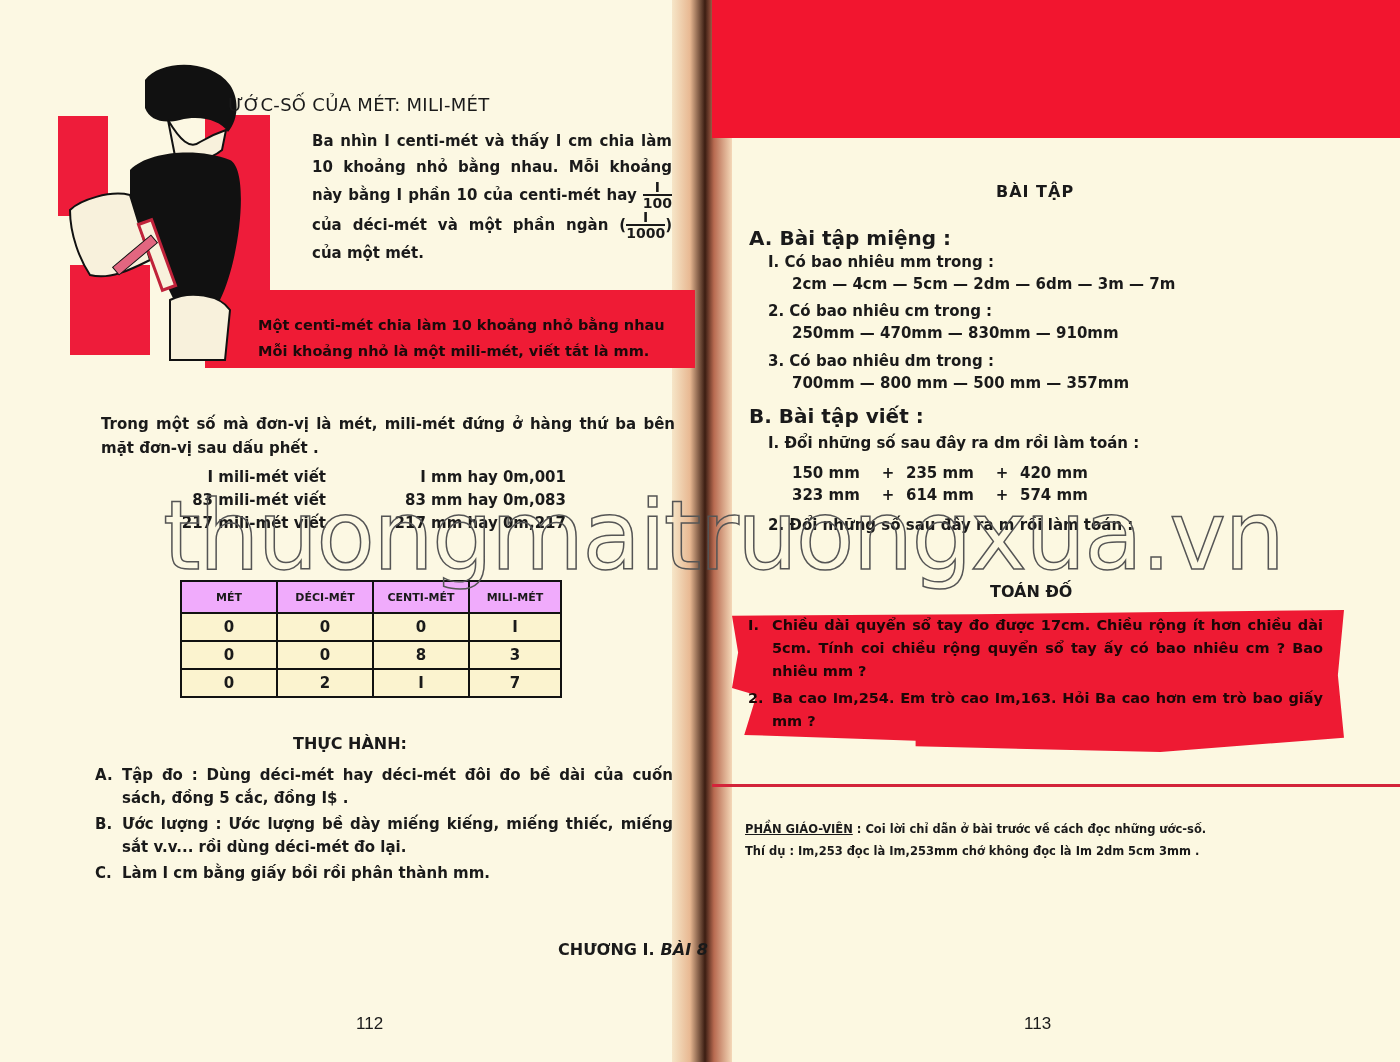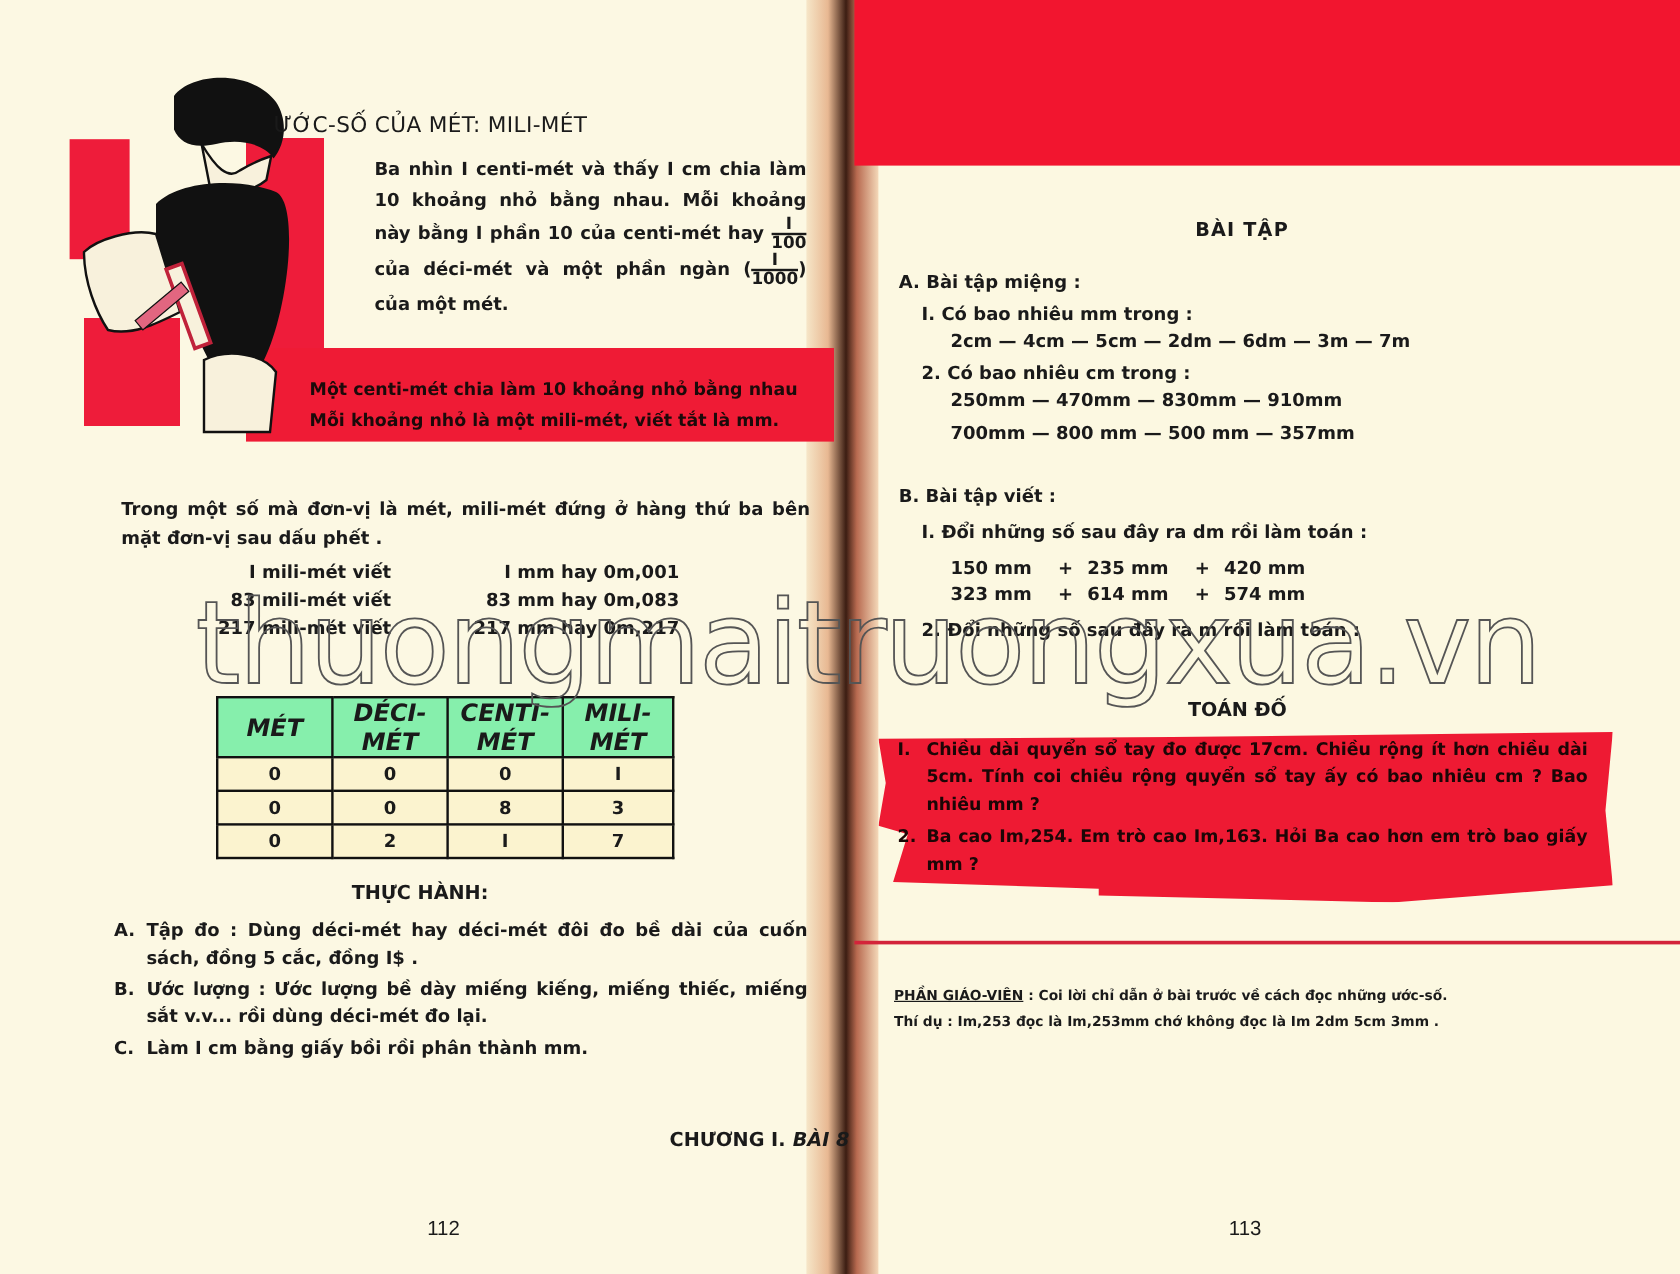--- a/index.html
+++ b/index.html
@@ -51,33 +51,33 @@
     .ex-row { display: flex; height: 23px; line-height: 23px; }
     .ex-left { width: 166px; text-align: right; }
     .ex-right { width: 240px; text-align: right; }
     table.units {
       position: absolute; left: 180px; top: 580px; border-collapse: collapse;
       font-size: 15px; font-weight: bold; background: #fbf3cf;
     }
     table.units td, table.units th {
       border: 2px solid #111; text-align: center; height: 26px; padding: 0 3px;
     }
-    table.units th { font-weight: bold; font-size: 20px; background: #86efac; height: 30px; font-style: italic; }
+    table.units th { font-weight: bold; font-size: 11px; background: #f0abfc; height: 30px; }
     .practice-title { position: absolute; left: 0; width: 700px; top: 734px; text-align: center; font-size: 16px; font-weight: bold; }
     .practice { position: absolute; left: 95px; top: 764px; width: 578px; font-size: 15px; font-weight: bold; line-height: 23px; }
     .practice .item { display: flex; margin-bottom: 3px; }
     .practice .lbl { width: 27px; flex: none; }
     .practice .txt { flex: 1; text-align: justify; }
     .chapter { position: absolute; left: 558px; top: 940px; font-size: 16px; font-weight: bold; }
     .chapter i { margin-left: 6px; }
     .pagenum { position: absolute; top: 1014px; font-size: 17px; font-family: "Liberation Sans", sans-serif; }
 
     
     .title-right { position: absolute; left: 996px; top: 182px; font-size: 16px; font-weight: bold; letter-spacing: 1px; }
-    .section-hdr { position: absolute; font-size: 15px; font-weight: bold; }
+    .section-hdr { position: absolute; font-size: 20px; font-weight: bold; }
     .ex-item { position: absolute; font-size: 15px; font-weight: bold; line-height: 22px; }
     .ex-item .val { padding-left: 24px; }
     .sum-grid { position: absolute; left: 792px; font-size: 15px; font-weight: bold; line-height: 22px; }
     .sum-grid .row { display: flex; }
     .sum-grid .c { width: 78px; }
     .sum-grid .op { width: 36px; text-align: center; }
     .word-title { position: absolute; left: 990px; top: 582px; font-size: 16px; font-weight: bold; }
     .red-problems {
       position: absolute; left: 732px; top: 610px; width: 612px; height: 142px;
       background: #ee1a33;
@@ -207,20 +207,21 @@
 <div class="section-hdr" style="left:749px; top:226px">A. Bài tập miệng :</div>
 <div class="ex-item" style="left:768px; top:251px">
   <div>I. Có bao nhiêu mm trong :</div>
   <div class="val">2cm — 4cm — 5cm — 2dm — 6dm — 3m — 7m</div>
 </div>
 <div class="ex-item" style="left:768px; top:300px">
   <div>2. Có bao nhiêu cm trong :</div>
   <div class="val">250mm — 470mm — 830mm — 910mm</div>
 </div>
 <div class="ex-item" style="left:768px; top:350px">
+  <div>3. Có bao nhiêu dm trong :</div>
   <div class="val">700mm — 800 mm — 500 mm — 357mm</div>
 </div>
 
 <div class="section-hdr" style="left:749px; top:404px">B. Bài tập viết :</div>
 <div class="ex-item" style="left:768px; top:432px">I. Đổi những số sau đây ra dm rồi làm toán :</div>
 <div class="sum-grid" style="top:462px">
   <div class="row">
     <span class="c">150 mm</span>
     <span class="op">+</span>
     <span class="c">235 mm</span>

